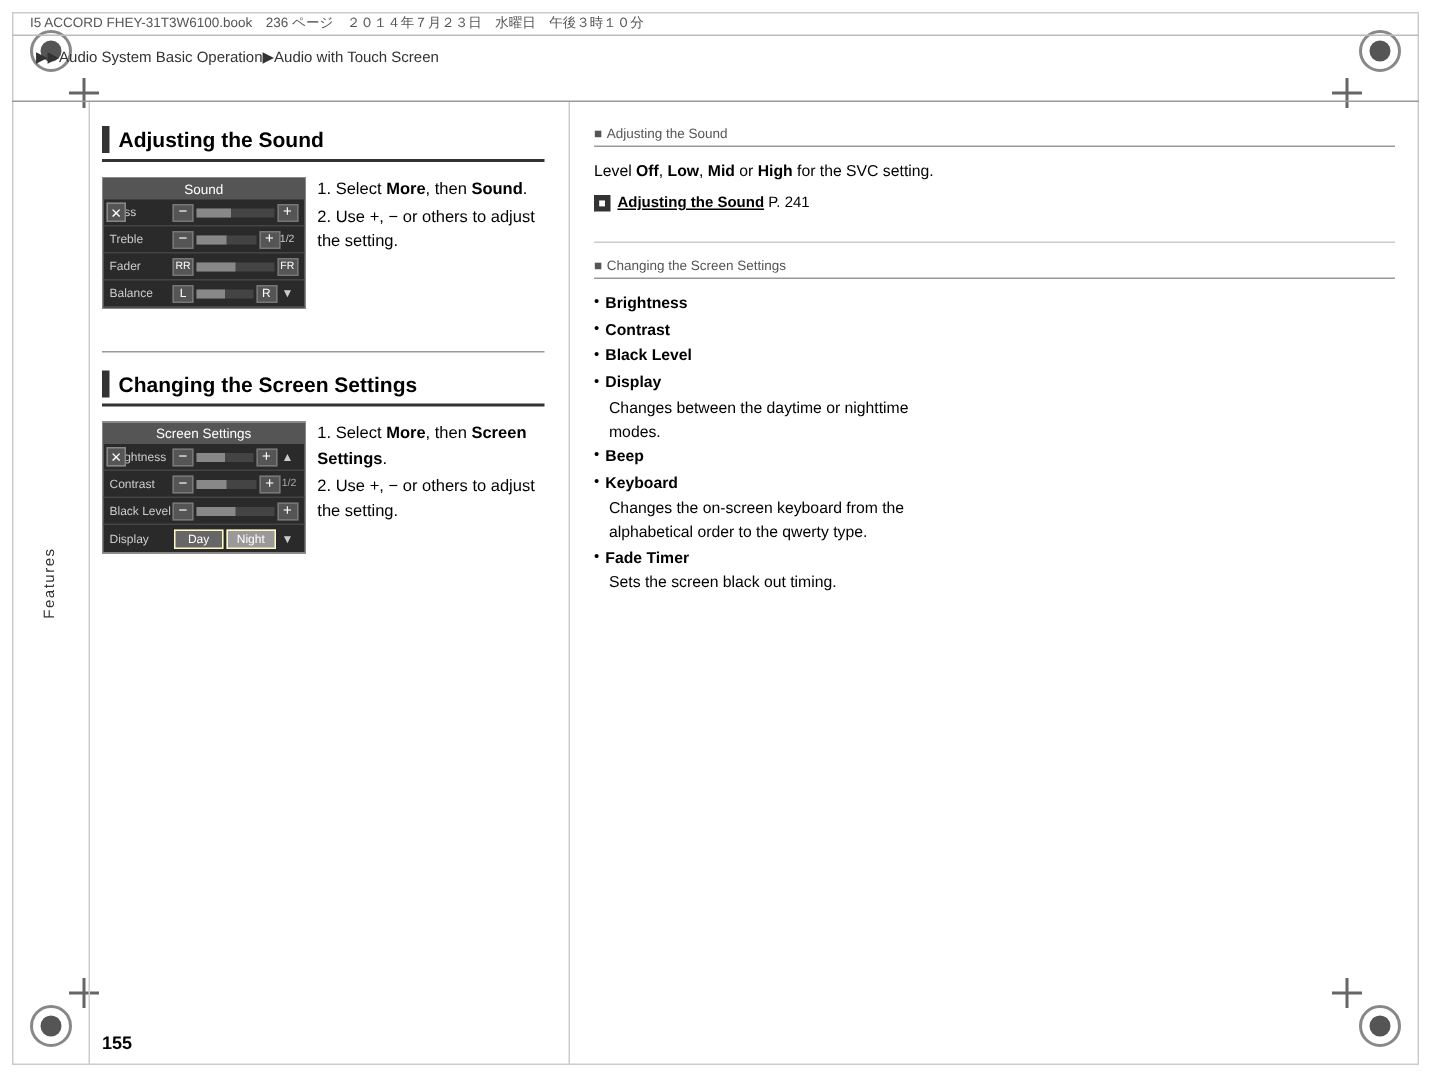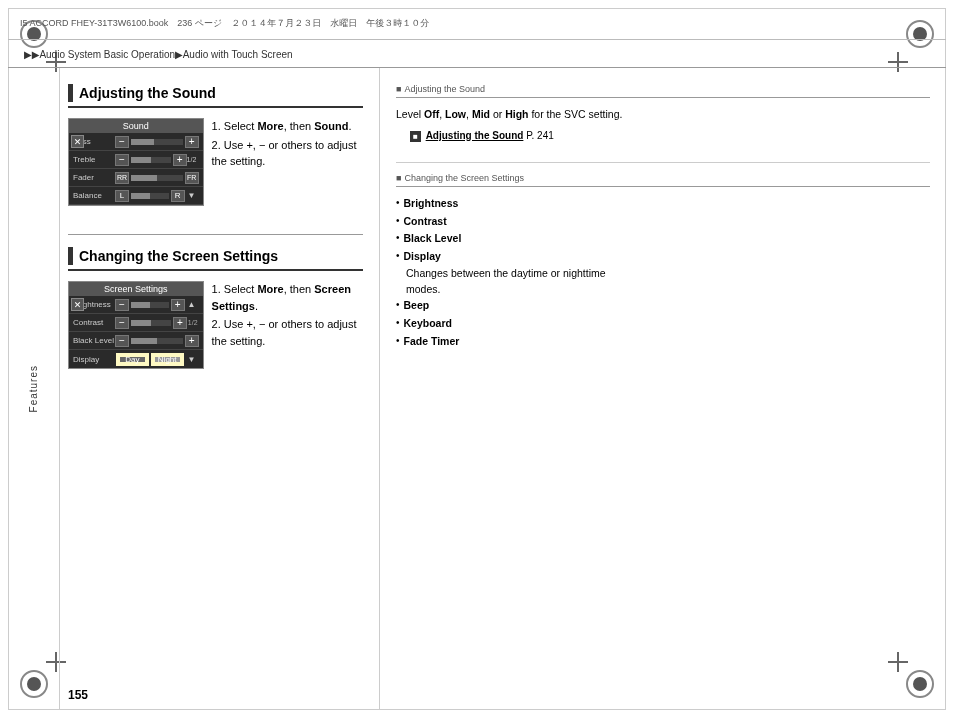--- a/index.html
+++ b/index.html
@@ -28,21 +28,21 @@
     .header {
       position: absolute;
       top: 8px;
       left: 8px;
       right: 8px;
       height: 60px;
       border-bottom: 1px solid #999;
     }
 
     .header-top {
-      height: 32px;
+      height: 16px;
       border-bottom: 1px solid #bbb;
       display: flex;
       align-items: center;
       padding: 0 12px;
       font-size: 9px;
       color: #555;
     }
 
     .header-nav {
       height: 28px;
@@ -210,21 +210,21 @@
     .display-btn {
       flex: 1;
       height: 13px;
       background: #666;
       margin: 11px 1px;
       display: flex;
       align-items: center;
       justify-content: center;
       font-size: 8px;
       color: #fff;
-      border: 4px solid #fef9c3;
+      border: 1px solid #fef9c3;
     }
 
     .display-btn.active {
       background: #999;
     }
 
     
     .instructions {
       margin-left: 8px;
     }
@@ -270,21 +270,20 @@
     .indent-text {
       margin-left: 10px;
       font-size: 10.5px;
       line-height: 1.5;
     }
 
     
     .cross-ref {
       font-size: 10px;
       color: #000;
-      margin-left: 14px;
     }
 
     
     .corner-circle {
       position: absolute;
       width: 28px;
       height: 28px;
       border-radius: 50%;
       border: 2px solid #888;
     }
@@ -588,24 +587,26 @@
           </div>
           <div class="indent-text">Changes between the daytime or nighttime<br>modes.</div>
           <div class="bullet-item">
             <span class="bullet-dot">•</span>
             <strong>Beep</strong>
           </div>
           <div class="bullet-item">
             <span class="bullet-dot">•</span>
             <strong>Keyboard</strong>
           </div>
+          <div class="indent-text">Changes the on-screen keyboard from the<br>alphabetical order to the qwerty type.</div>
           <div class="bullet-item">
             <span class="bullet-dot">•</span>
             <strong>Fade Timer</strong>
           </div>
+          <div class="indent-text">Sets the screen black out timing.</div>
         </div>
       </div>
     </div>
 
   </div>
 
 </div>
 
 <div class="page-number">155</div>
 

